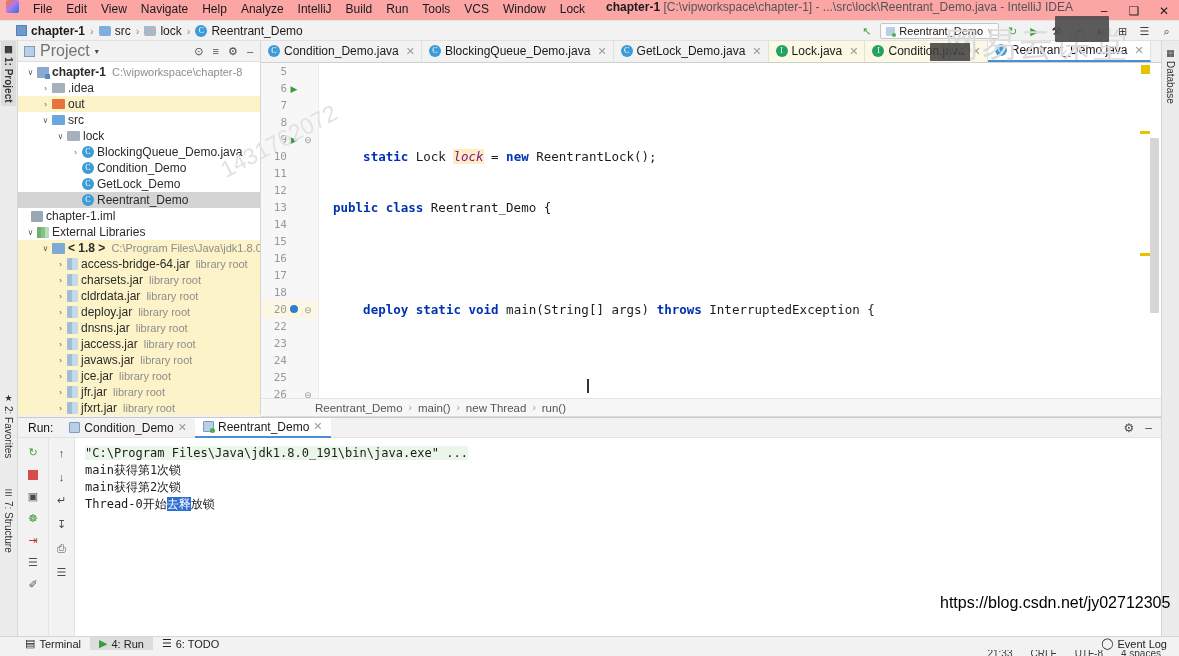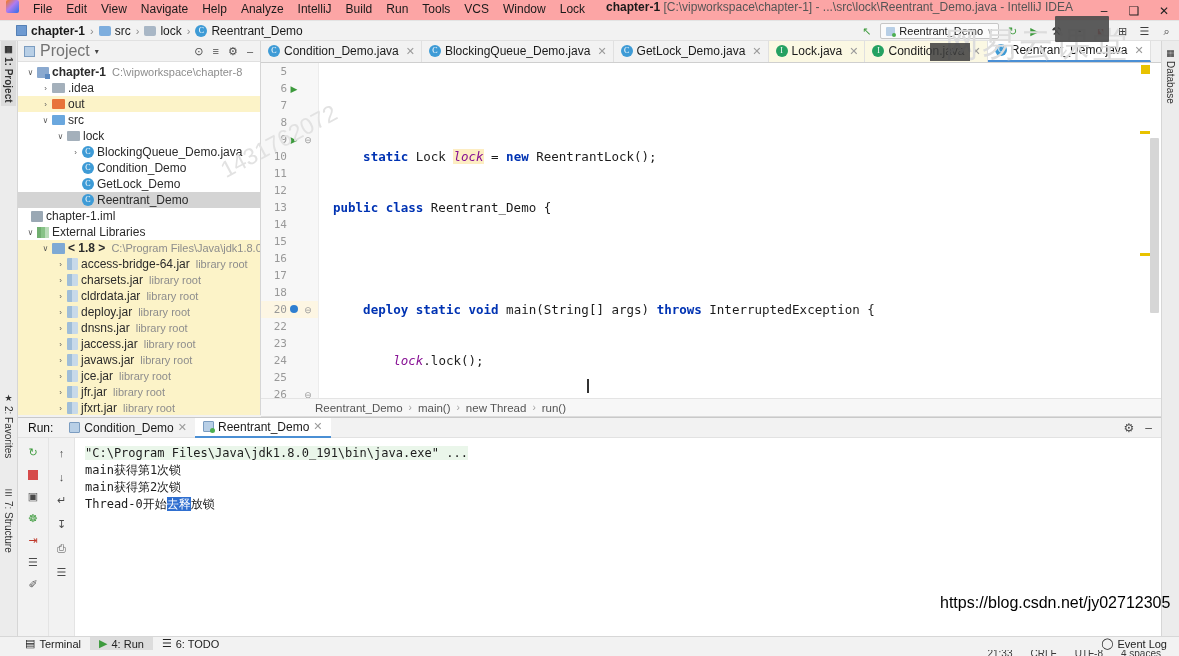--- a/index.html
+++ b/index.html
@@ -607,21 +607,20 @@
           <span class="grun"></span>
           <span class="gfold">⊖</span>
         </div>
       </div>
     <div class="codearea">
       <div class="cline">&nbsp;</div>
       <div class="cline">    <span class="kw">static</span> Lock <span class="hlfld">lock</span> = <span class="kw">new</span> ReentrantLock();</div>
       <div class="cline"><span class="kw">public class</span> Reentrant_Demo {</div>
       <div class="cline">&nbsp;</div>
       <div class="cline">    <span class="kw">deploy static void</span> main(String[] args) <span class="kw">throws</span> InterruptedException {</div>
-      <div class="cline">        <span class="fld">lock</span>.lock();</div>
       
       
       
       
       
       
       
       
       
       

